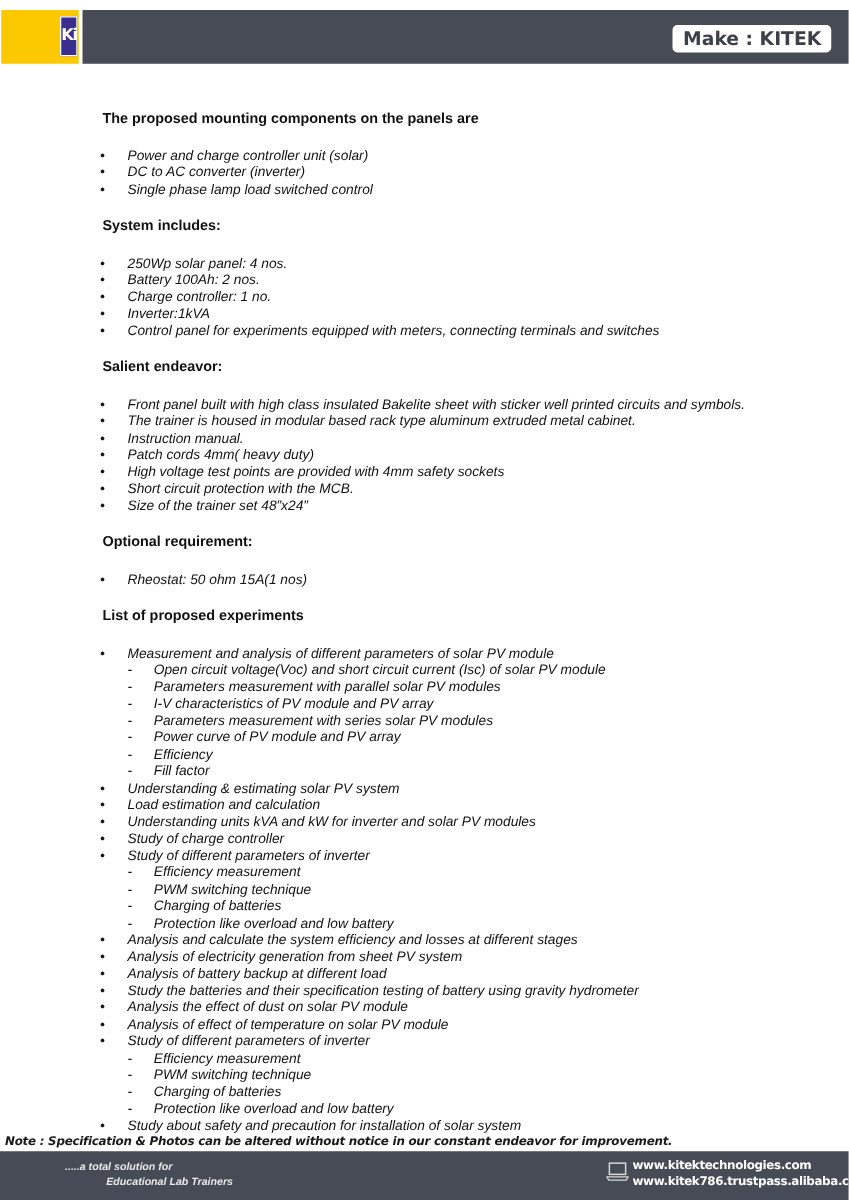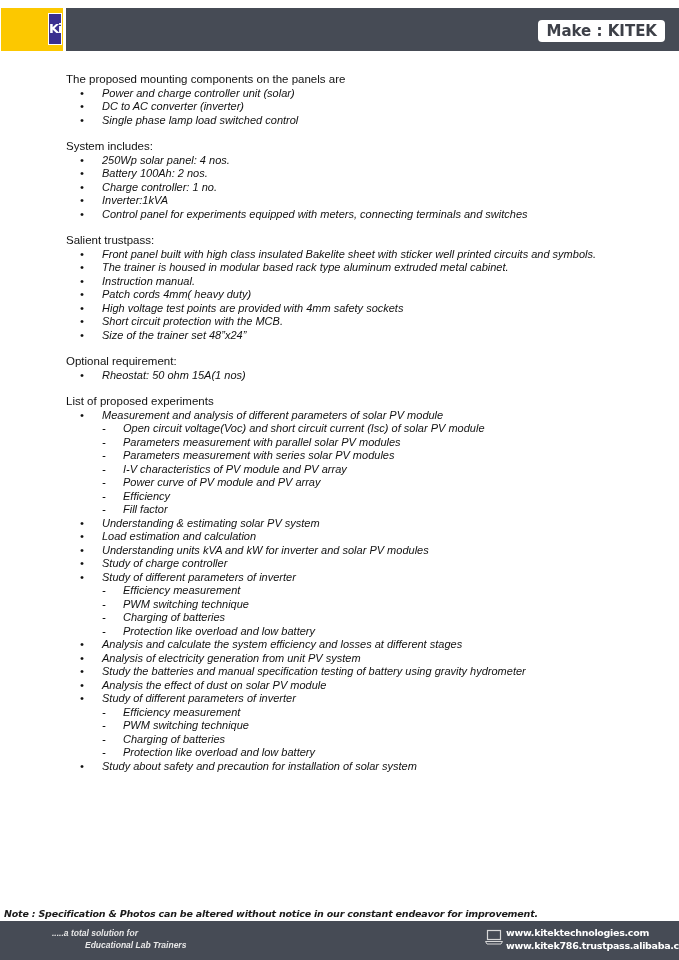--- a/index.html
+++ b/index.html
@@ -26,21 +26,21 @@
   }
   .make-badge {
     position: absolute; right: 14px; top: 12px; height: 22px; padding: 0 8px;
     background: #fff; border-radius: 4px; color: #3d4048;
     font-weight: bold; font-size: 15px; line-height: 22px;
     font-family: "DejaVu Sans", sans-serif;
   }
   
   .content { position: absolute; left: 66px; top: 73px; width: 540px; font-size: 11px; line-height: 13.5px; }
   .section { margin-bottom: 13px; }
-  .section-title { font-weight: normal; font-size: 11.5px; margin: 0; }
+  .section-title { font-weight: bold; font-size: 11.5px; margin: 16px; }
   ul.bullets { list-style: none; margin: 0; padding: 0; font-style: italic; }
   ul.bullets > li { position: relative; padding-left: 36px; text-align: justify; }
   ul.bullets > li::before {
     content: "\2022"; position: absolute; left: 14px; top: 0; font-size: 11px;
   }
   ul.dashes { list-style: none; margin: 0; padding: 0; }
   ul.dashes > li { position: relative; padding-left: 21px; }
   ul.dashes > li::before { content: "-"; position: absolute; left: 0; top: 0; }
   
   .note {
@@ -82,21 +82,21 @@
     <p class="section-title">System includes:</p>
     <ul class="bullets">
         <li>250Wp solar panel: 4 nos.</li>
         <li>Battery 100Ah: 2 nos.</li>
         <li>Charge controller: 1 no.</li>
         <li>Inverter:1kVA</li>
         <li>Control panel for experiments equipped with meters, connecting terminals and switches</li>
       </ul>
   </div>
   <div class="section">
-    <p class="section-title">Salient trustpass:</p>
+    <p class="section-title">Salient endeavor:</p>
     <ul class="bullets">
         <li>Front panel built with high class insulated Bakelite sheet with sticker well printed circuits and symbols.</li>
         <li>The trainer is housed in modular based rack type aluminum extruded metal cabinet.</li>
         <li>Instruction manual.</li>
         <li>Patch cords 4mm( heavy duty)</li>
         <li>High voltage test points are provided with 4mm safety sockets</li>
         <li>Short circuit protection with the MCB.</li>
         <li>Size of the trainer set 48”x24”</li>
       </ul>
   </div>
@@ -105,40 +105,42 @@
     <ul class="bullets">
         <li>Rheostat: 50 ohm 15A(1 nos)</li>
       </ul>
   </div>
   <div class="section">
     <p class="section-title">List of proposed experiments</p>
     <ul class="bullets" id="experiments">
         <li><span>Measurement and analysis of different parameters of solar PV module</span><ul class="dashes">
             <li>Open circuit voltage(Voc) and short circuit current (Isc) of solar PV module</li>
             <li>Parameters measurement with parallel solar PV modules</li>
+            <li>I-V characteristics of PV module and PV array</li>
             <li>Parameters measurement with series solar PV modules</li>
-            <li>I-V characteristics of PV module and PV array</li>
             <li>Power curve of PV module and PV array</li>
             <li>Efficiency</li>
             <li>Fill factor</li>
           </ul></li>
         <li><span>Understanding &amp; estimating solar PV system</span></li>
         <li><span>Load estimation and calculation</span></li>
         <li><span>Understanding units kVA and kW for inverter and solar PV modules</span></li>
         <li><span>Study of charge controller</span></li>
         <li><span>Study of different parameters of inverter</span><ul class="dashes">
             <li>Efficiency measurement</li>
             <li>PWM switching technique</li>
             <li>Charging of batteries</li>
             <li>Protection like overload and low battery</li>
           </ul></li>
         <li><span>Analysis and calculate the system efficiency and losses at different stages</span></li>
-        <li><span>Analysis of electricity generation from unit PV system</span></li>
-        <li><span>Study the batteries and manual specification testing of battery using gravity hydrometer</span></li>
+        <li><span>Analysis of electricity generation from sheet PV system</span></li>
+        <li><span>Analysis of battery backup at different load</span></li>
+        <li><span>Study the batteries and their specification testing of battery using gravity hydrometer</span></li>
         <li><span>Analysis the effect of dust on solar PV module</span></li>
+        <li><span>Analysis of effect of temperature on solar PV module</span></li>
         <li><span>Study of different parameters of inverter</span><ul class="dashes">
             <li>Efficiency measurement</li>
             <li>PWM switching technique</li>
             <li>Charging of batteries</li>
             <li>Protection like overload and low battery</li>
           </ul></li>
         <li><span>Study about safety and precaution for installation of solar system</span></li>
       </ul>
   </div>
 </div>

